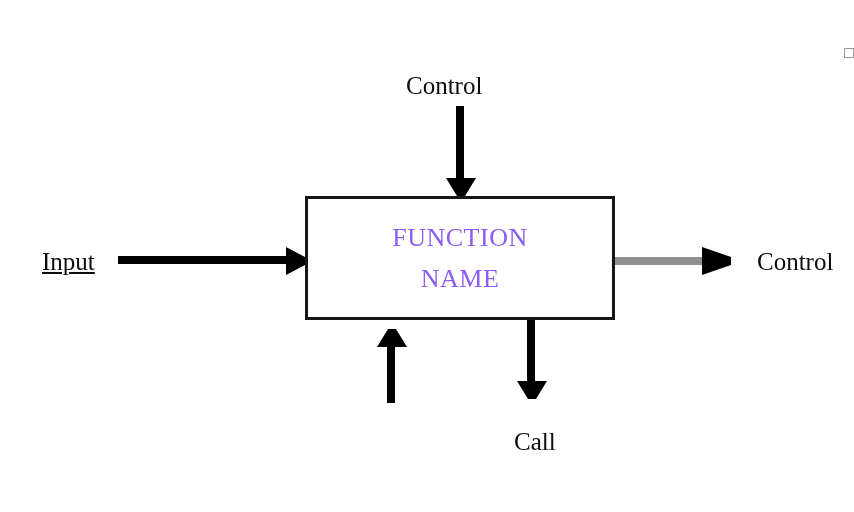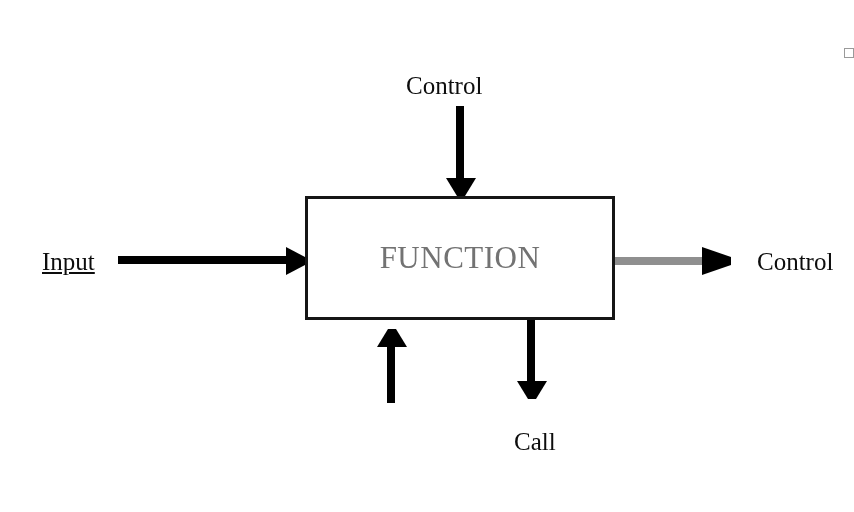--- a/index.html
+++ b/index.html
@@ -22,22 +22,22 @@
   .func-box {
     position: absolute;
     left: 297px; top: 188px;
     width: 310px; height: 124px;
     border: 3px solid #161616;
     background: #ffffff;
     display: flex;
     flex-direction: column;
     align-items: center;
     justify-content: center;
-    font-size: 31px;
-    color: #737373;
+    font-size: 26px;
+    color: #8b5cf6;
     line-height: 1.28;
     letter-spacing: 0.5px;
     text-align: center;
   }
   .line { position: absolute; background: #000000; }
   .thin-line { position: absolute; background: #8f8f8f; }
   .tri { position: absolute; width: 0; height: 0; }
   .tri-down {
     border-left: 11px solid transparent;
     border-right: 11px solid transparent;
@@ -74,20 +74,21 @@
   <span class="label" style="left:394px; top:60px;">Control</span>
   <div class="line" style="left:448px; top:98px; width:3px; height:74px;"></div>
   <div class="tri tri-down" style="left:438px; top:170px;"></div>
 
   <span class="label" style="left:30px; top:236px;text-decoration:underline;">Input</span>
   <div class="line" style="left:110px; top:248px; width:171px; height:3px;"></div>
   <div class="tri tri-right" style="left:278px; top:239px;"></div>
 
   <div class="func-box">
     <span>FUNCTION</span>
+    <span>NAME</span>
   </div>
 
   <div class="thin-line" style="left:607px; top:249px; width:87px; height:1px;"></div>
   <div class="tri tri-right-wide" style="left:694px; top:239px;"></div>
   <span class="label" style="left:745px; top:236px;">Control</span>
 
   <div class="tri tri-up" style="left:369px; top:313px;"></div>
   <div class="line" style="left:379px; top:329px; width:3px; height:66px;"></div>
 
   <div class="line" style="left:519px; top:312px; width:3px; height:63px;"></div>

